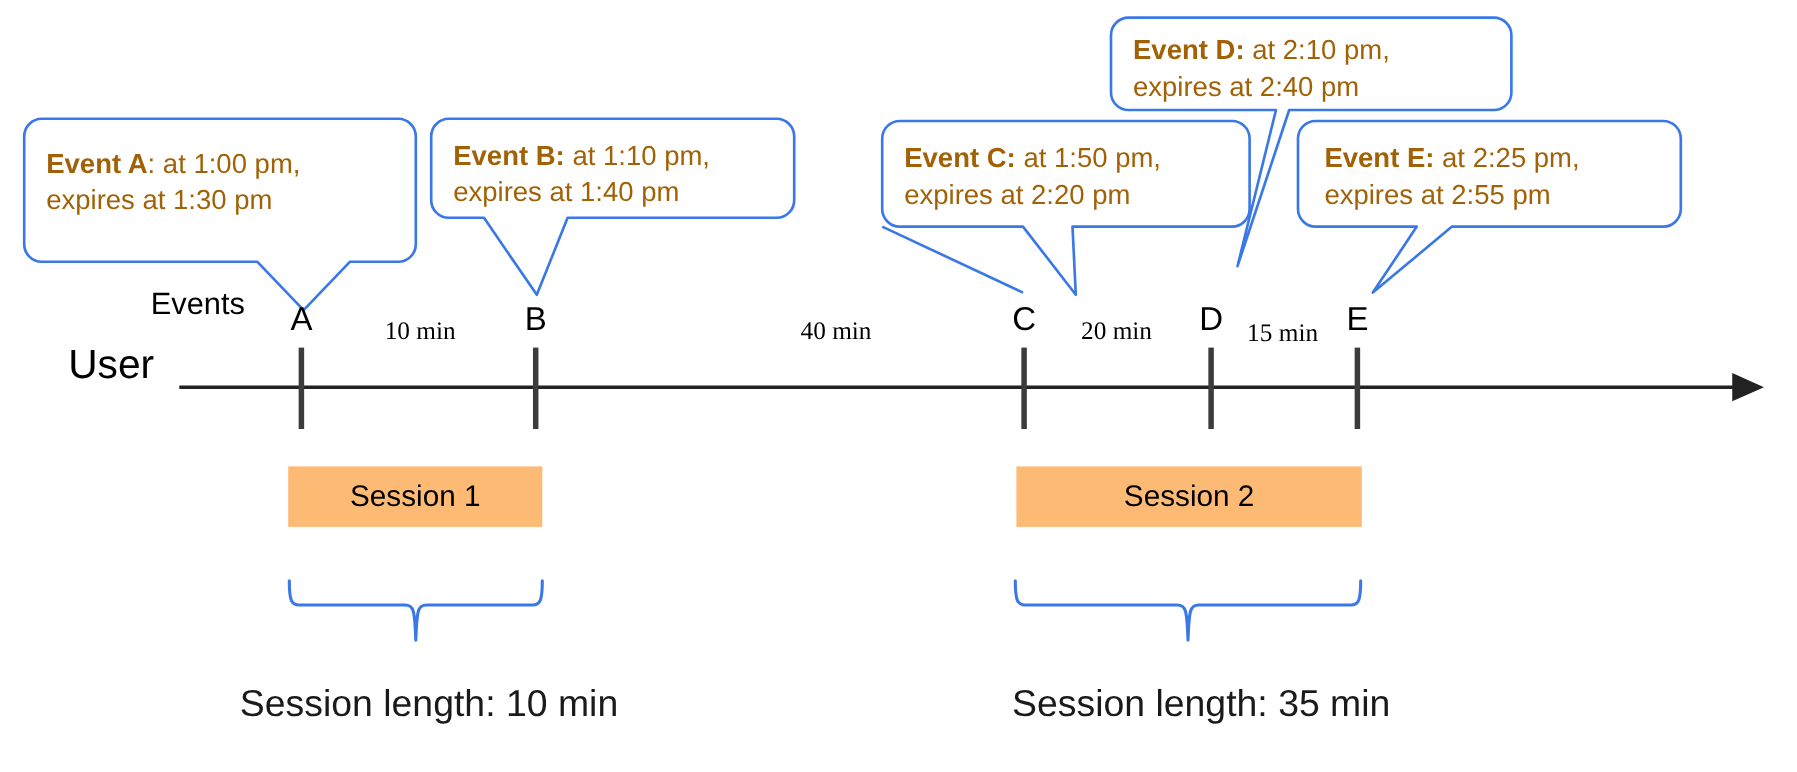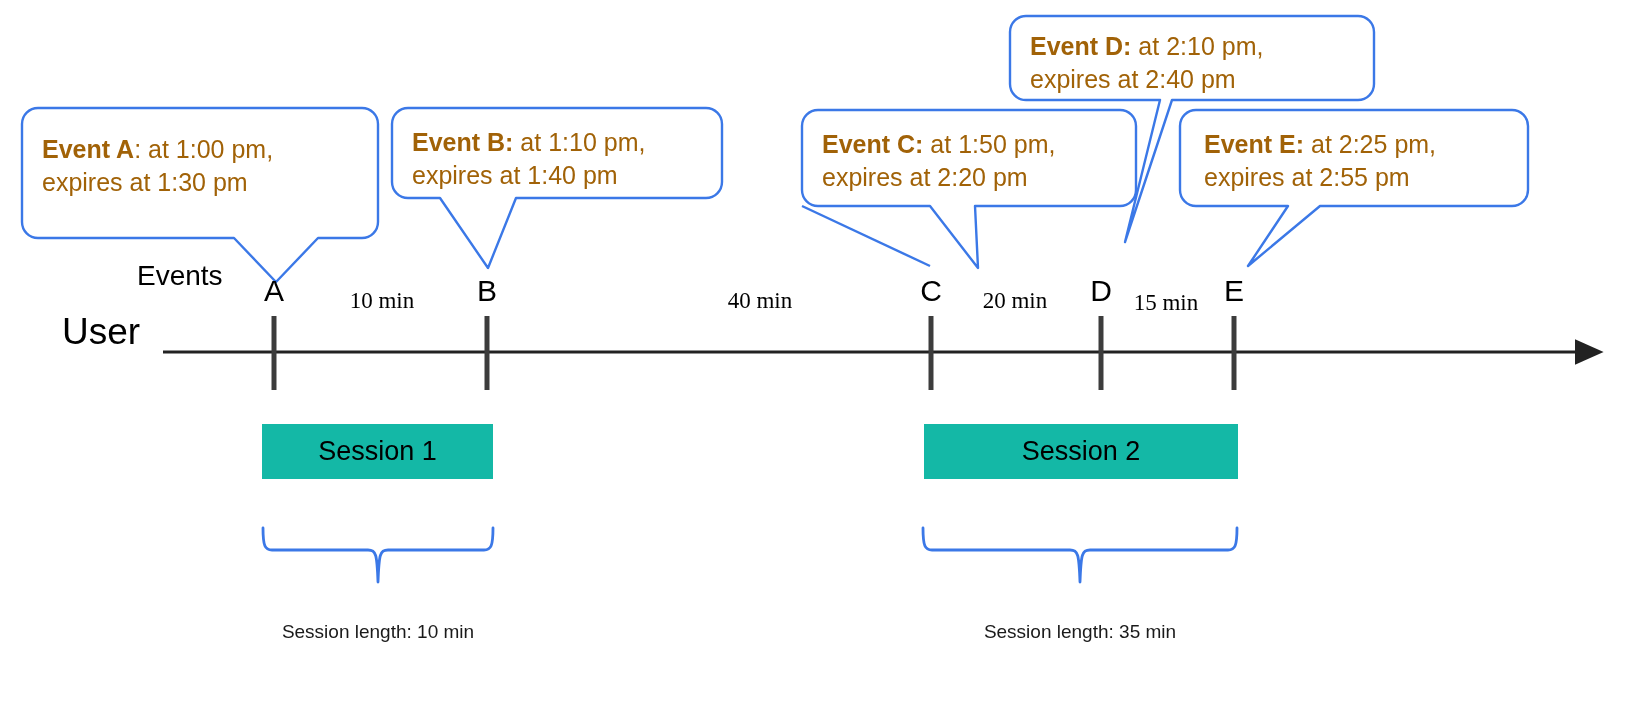--- a/index.html
+++ b/index.html
@@ -57,26 +57,26 @@
     font-family: Liberation Serif, serif;
   }
   .session-box {
     position: absolute;
     display: flex;
     align-items: center;
     justify-content: center;
     font-family: "Liberation Sans", sans-serif;
     font-size: 27px;
     color: #000000;
-    background: #14b8a6;
+    background: #fdba74;
   }
   .session-caption {
     position: absolute;
     font-family: "Liberation Sans", sans-serif;
-    font-size: 19px;
+    font-size: 34px;
     color: #1a1a1a;
     text-align: center;
     white-space: nowrap;
   }
 </style>
 </head>
 <body>
 
 <div id="canvas">
 

